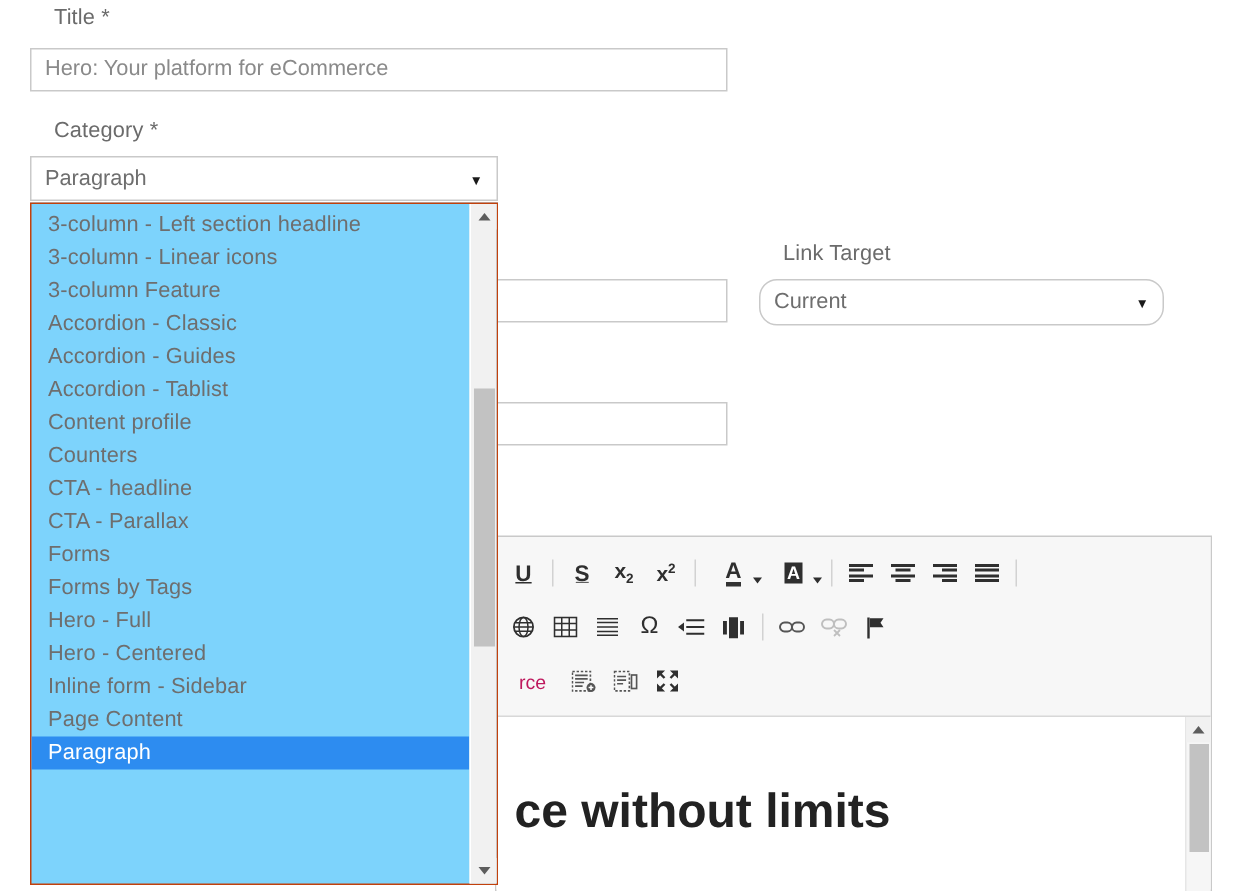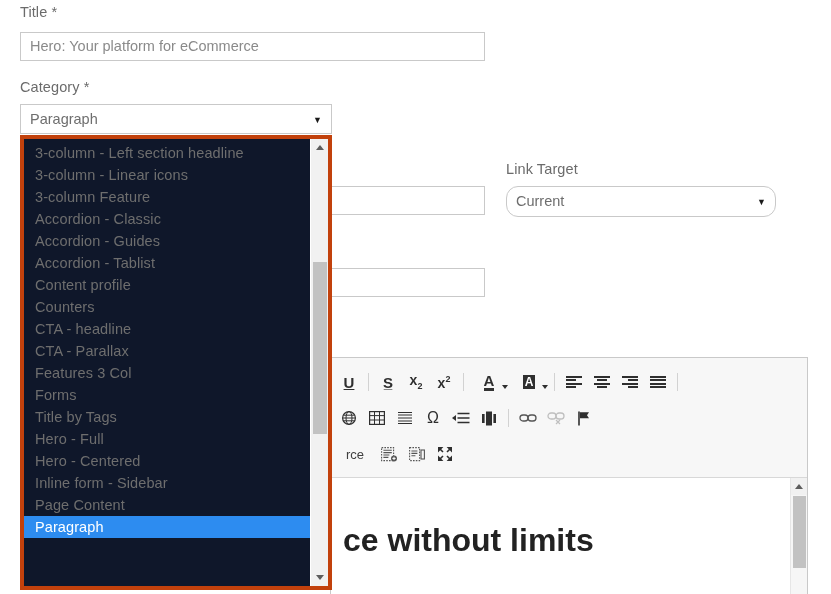--- a/index.html
+++ b/index.html
@@ -25,20 +25,21 @@
   }
 
   
   .field-label {
     position: absolute;
     font-size: 14.5px;
     color: #6b6b6b;
     line-height: 18px;
     white-space: nowrap;
     letter-spacing: .1px;
+    margin-left: 16px;
   }
   .text-input {
     position: absolute;
     box-sizing: border-box;
     border: 1px solid #c9c9c9;
     background: #ffffff;
     color: #8a8a8a;
     font-family: "Liberation Sans", sans-serif;
     font-size: 14.5px;
     padding: 0 9px;
@@ -83,22 +84,22 @@
   #linktarget-select { left: 506px; top: 186px; width: 270px; height: 31px; border-radius: 12px; }
 
   
   #category-dropdown {
     position: absolute;
     left: 20px;
     top: 135px;
     width: 312px;
     height: 455px;
     box-sizing: border-box;
-    border: 4px solid #c2410c;
-    background: #0f172a;
+    border: 1px solid #c2410c;
+    background: #7dd3fc;
     z-index: 60;
     display: flex;
   }
   .dd-list {
     flex: 1 1 auto;
     position: relative;
     overflow: hidden;
     padding-top: 3px;
   }
   .dd-item {
@@ -222,21 +223,21 @@
   .a-boxed {
     font-weight: bold;
     background: #2f2f2f;
     color: #fff;
     font-size: 12px;
     padding: 1px 2px;
     line-height: 12px;
   }
   .src-text {
     font-size: 13px;
-    color: #404040;
+    color: #be185d;
     white-space: nowrap;
   }
 
   
   .align-icon { width: 16px; height: 13px; position: relative; }
   .align-icon span {
     position: absolute;
     height: 2px;
     background: #2f2f2f;
     left: 0;
@@ -466,23 +467,22 @@
         <div class="dd-item">3-column - Left section headline</div>
         <div class="dd-item">3-column - Linear icons</div>
         <div class="dd-item">3-column Feature</div>
         <div class="dd-item">Accordion - Classic</div>
         <div class="dd-item">Accordion - Guides</div>
         <div class="dd-item">Accordion - Tablist</div>
         <div class="dd-item">Content profile</div>
         <div class="dd-item">Counters</div>
         <div class="dd-item">CTA - headline</div>
         <div class="dd-item">CTA - Parallax</div>
-        <div class="dd-item">Features 3 Col</div>
         <div class="dd-item">Forms</div>
-        <div class="dd-item">Title by Tags</div>
+        <div class="dd-item">Forms by Tags</div>
         <div class="dd-item">Hero - Full</div>
         <div class="dd-item">Hero - Centered</div>
         <div class="dd-item">Inline form - Sidebar</div>
         <div class="dd-item">Page Content</div>
         <div class="dd-item selected" style="background: rgb(45, 140, 240);">Paragraph</div>
       </div>
     <div class="dd-scroll">
       <div class="sb-arrow up">
           <i></i>
         </div>

